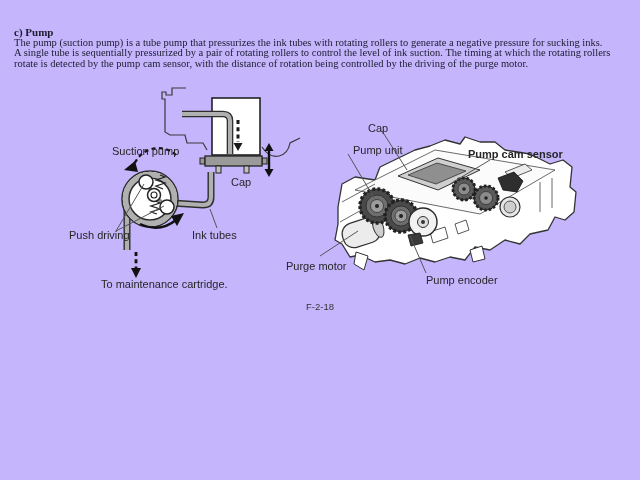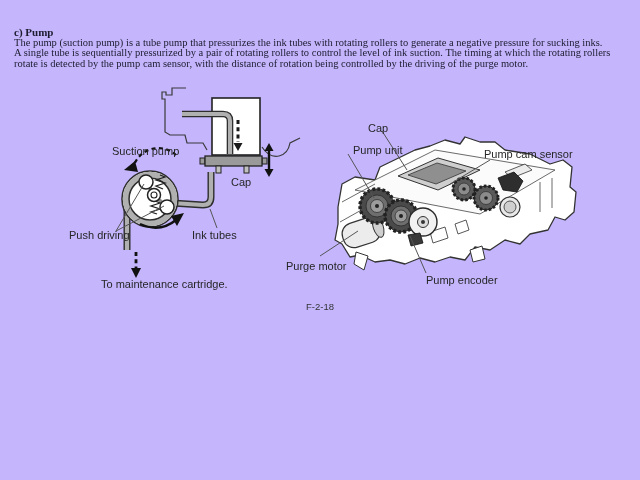--- a/index.html
+++ b/index.html
@@ -149,19 +149,19 @@
       <line x1="102" y1="19" x2="127" y2="58" stroke="#555" stroke-width="1"></line>
       <line x1="68" y1="42" x2="94" y2="86" stroke="#555" stroke-width="1"></line>
       <line x1="210" y1="48" x2="170" y2="72" stroke="#555" stroke-width="1"></line>
       <line x1="40" y1="144" x2="78" y2="119" stroke="#555" stroke-width="1"></line>
       <line x1="146" y1="161" x2="130" y2="124" stroke="#555" stroke-width="1"></line>
     </svg>
   </div>
 
   <div class="dlabel" style="left:368px;top:123px;">Cap</div>
   <div class="dlabel" style="left:339px;top:145px;margin-left:14px;">Pump unit</div>
-  <div class="dlabel" style="left:484px;top:149px;">Pump cam sensor</div>
+  <div class="dlabel" style="left:468px;top:149px;font-weight:bold;">Pump cam sensor</div>
   <div class="dlabel" style="left:286px;top:261px;text-align:center;">Purge motor</div>
   <div class="dlabel" style="left:397px;top:275px;padding-left:29px;">Pump encoder</div>
 
   <div class="fig-num">F-2-18</div>
 
 </div>
 
 </body></html>

